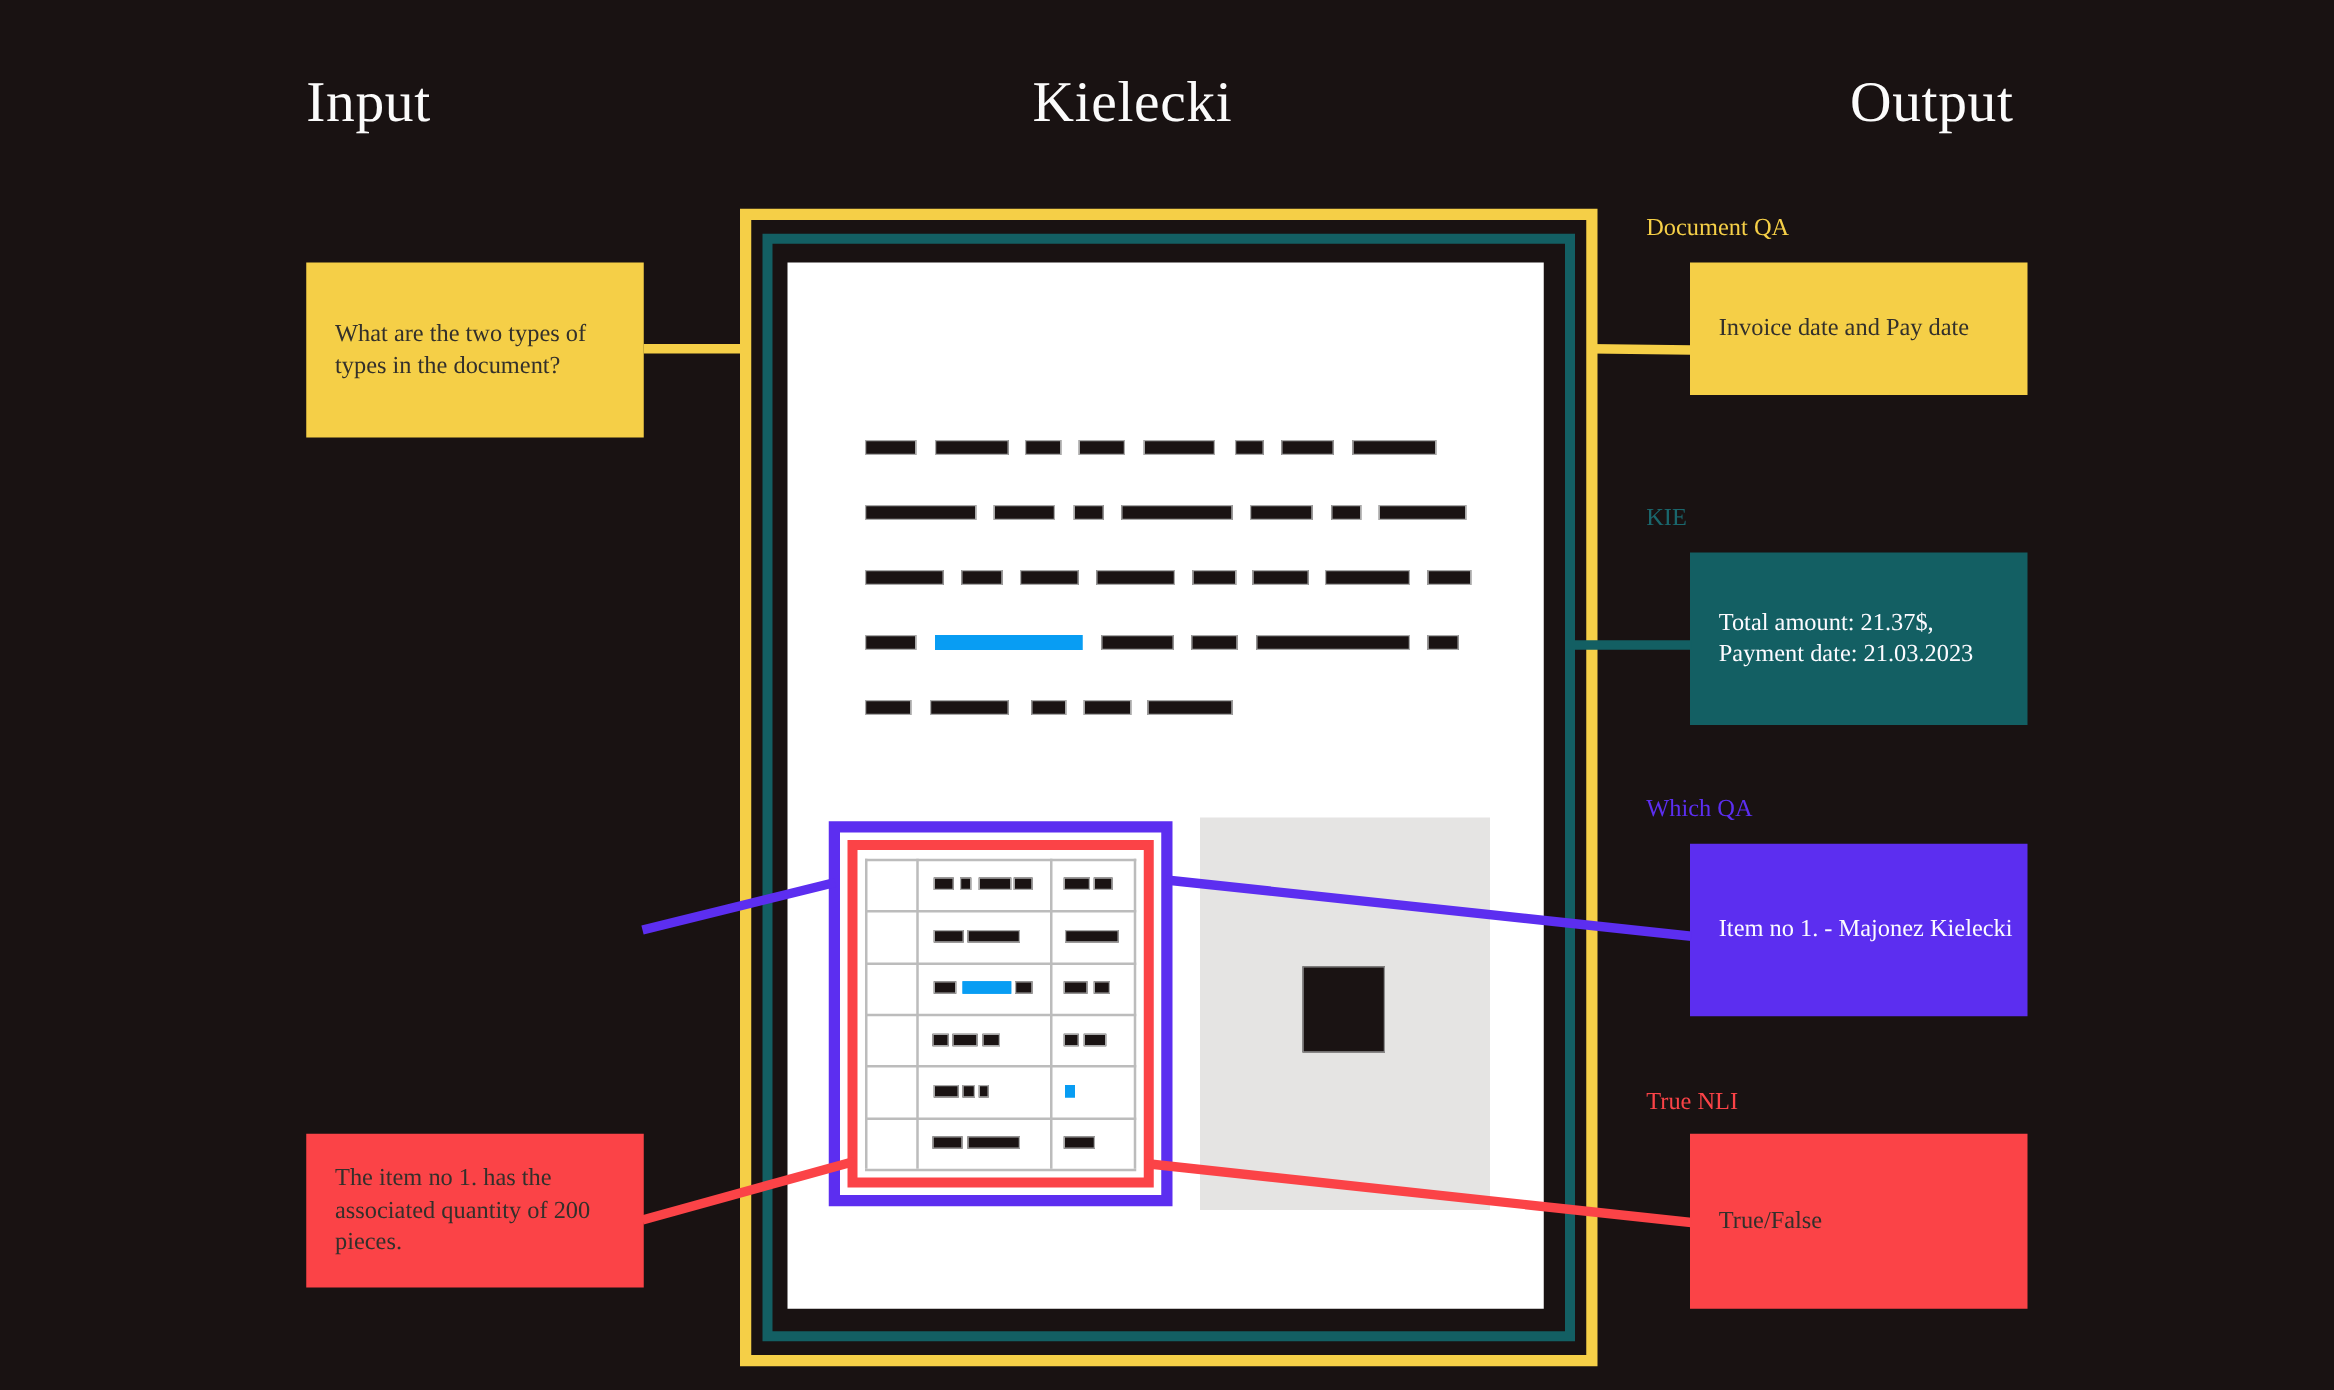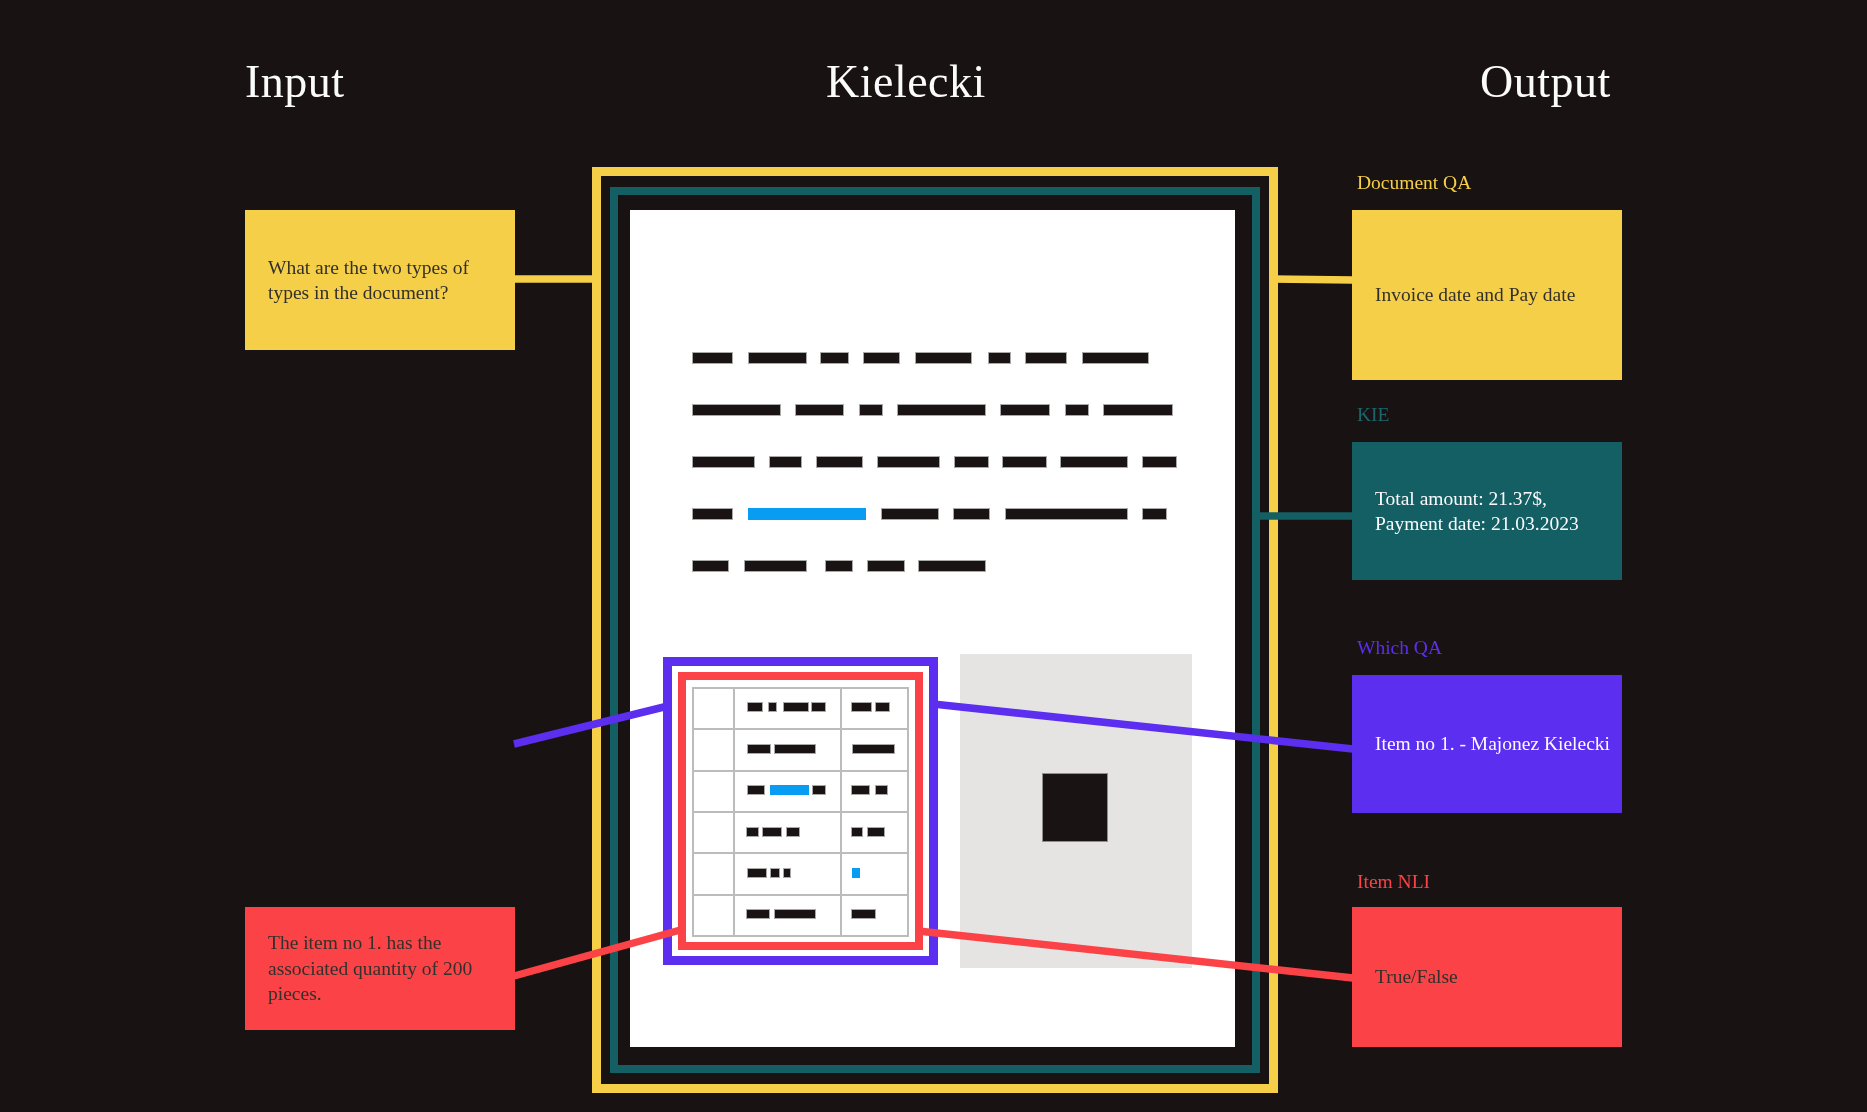--- a/index.html
+++ b/index.html
@@ -25,21 +25,21 @@
     padding:10px 12px 10px 23px;
     font-size:19.5px;line-height:25.5px;
   }
   .box.dark-text{color:var(--darktext,#33302b);}
   .box.light-text{color:var(--lighttext,#fcfbff);}
   .fill-yellow{background:var(--yellow);}
   .fill-teal{background:var(--teal);}
   .fill-purple{background:var(--purple);}
   .fill-red{background:var(--red);}
   .out-label{
-    position:absolute;left:1357px;
+    position:absolute;left:1317px;
     font-size:19.5px;
     white-space:nowrap;
   }
   .frame{position:absolute;box-sizing:border-box;background:transparent;}
   #yellow-frame{left:592px;top:167px;width:686px;height:926px;border:9px solid var(--yellow);}
   #teal-frame{left:610px;top:187px;width:650px;height:886px;border:8px solid var(--teal);}
   #doc-page{position:absolute;left:630px;top:210px;width:605px;height:837px;background:var(--page,#fff);}
   #purple-table-frame{left:663px;top:657px;width:275px;height:308px;border:9px solid var(--purple);}
   #red-table-frame{left:678px;top:672px;width:245px;height:278px;border:8px solid var(--red);}
   #image-placeholder{position:absolute;left:960px;top:654px;width:232px;height:314px;background:var(--gray,#e5e4e3);}
@@ -65,36 +65,36 @@
   <div class="col-title" style="left:1480px;top:55px;">Output</div>
 
   <div class="box fill-yellow dark-text" style="left:245px;top:210px;height:140px;">
     <span>What are the two types of types in the document?</span>
   </div>
   <div class="box fill-red dark-text" style="left:245px;top:907px;height:123px;">
     <span>The item no 1. has the associated quantity of 200 pieces.</span>
   </div>
 
   <div class="out-label" style="top:172px;color:var(--yellow);">Document QA</div>
-  <div class="box fill-yellow dark-text" style="left:1352px;top:210px;height:170px;">
+  <div class="box fill-yellow dark-text" style="left:1352px;top:210px;height:106px;">
     <span>Invoice date and Pay date</span>
   </div>
 
   <div class="out-label" style="top:404px;color:var(--teal-label);">KIE</div>
   <div class="box fill-teal light-text" style="left:1352px;top:442px;height:138px;">
     <span class="pre-line">Total amount: 21.37$,
 Payment date: 21.03.2023</span>
   </div>
 
   <div class="out-label" style="top:637px;color:var(--purple-label);">Which QA</div>
   <div class="box fill-purple light-text" style="left:1352px;top:675px;height:138px;">
     <span>Item no 1. - Majonez Kielecki</span>
   </div>
 
-  <div class="out-label" style="top:871px;color:var(--red);">Item NLI</div>
+  <div class="out-label" style="top:871px;color:var(--red);">True NLI</div>
   <div class="box fill-red dark-text" style="left:1352px;top:907px;height:140px;">
     <span>True/False</span>
   </div>
 
   <div class="frame" id="yellow-frame"></div>
   <div class="frame" id="teal-frame"></div>
   <div id="doc-page"></div>
 
   <div id="bars-layer">
       <div class="bar" style="left: 692px; top: 352px; width: 41px;"></div>

